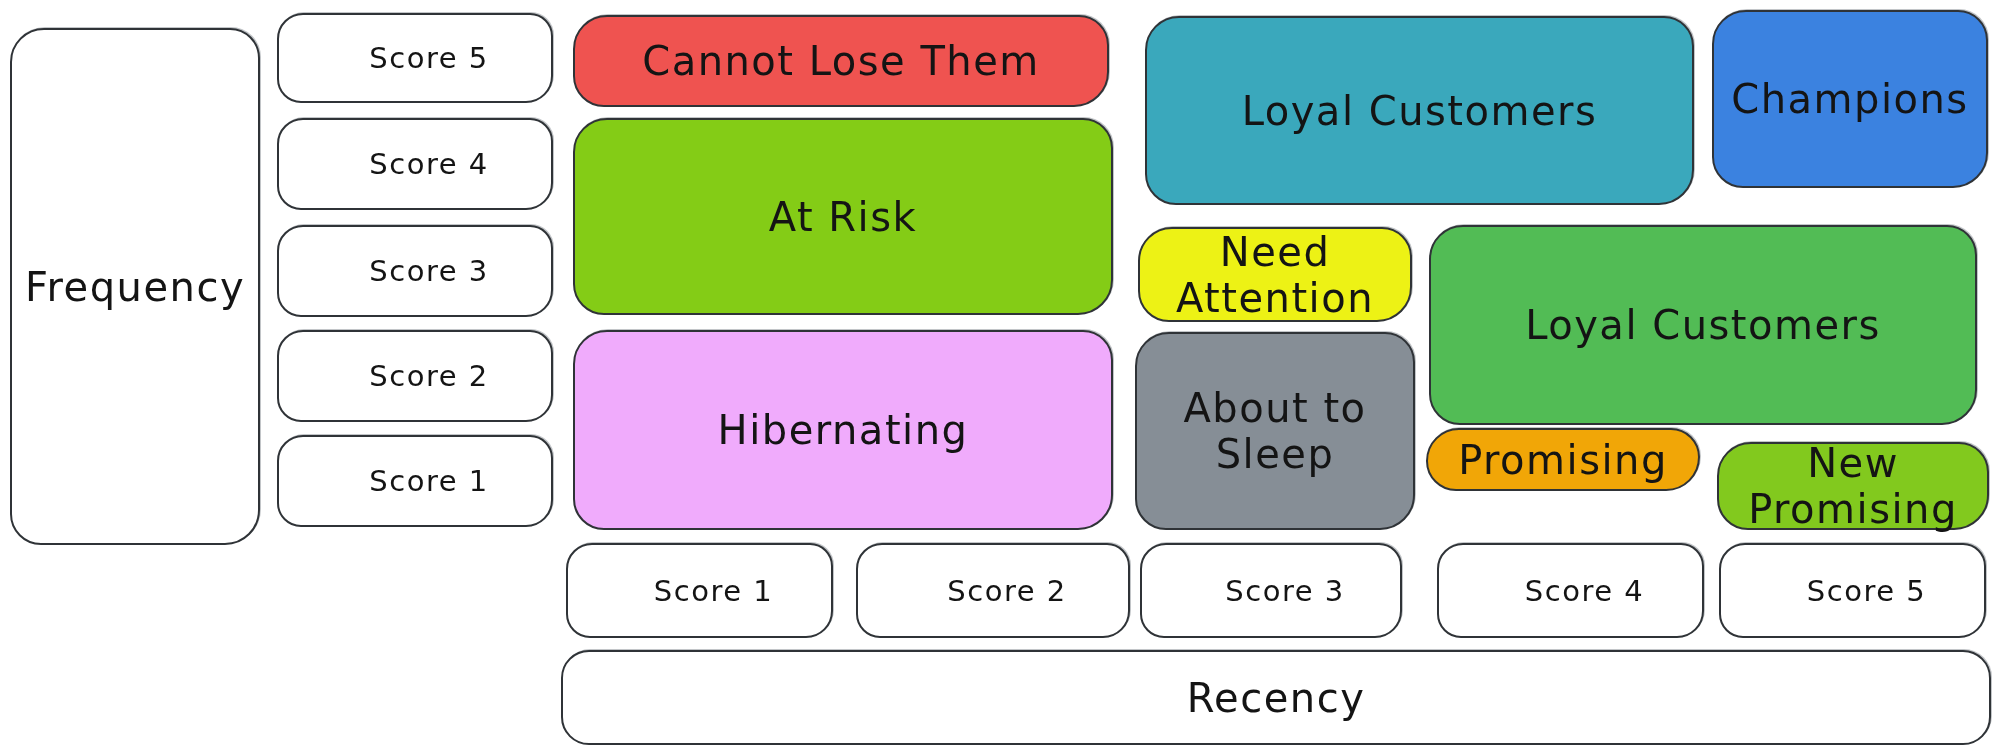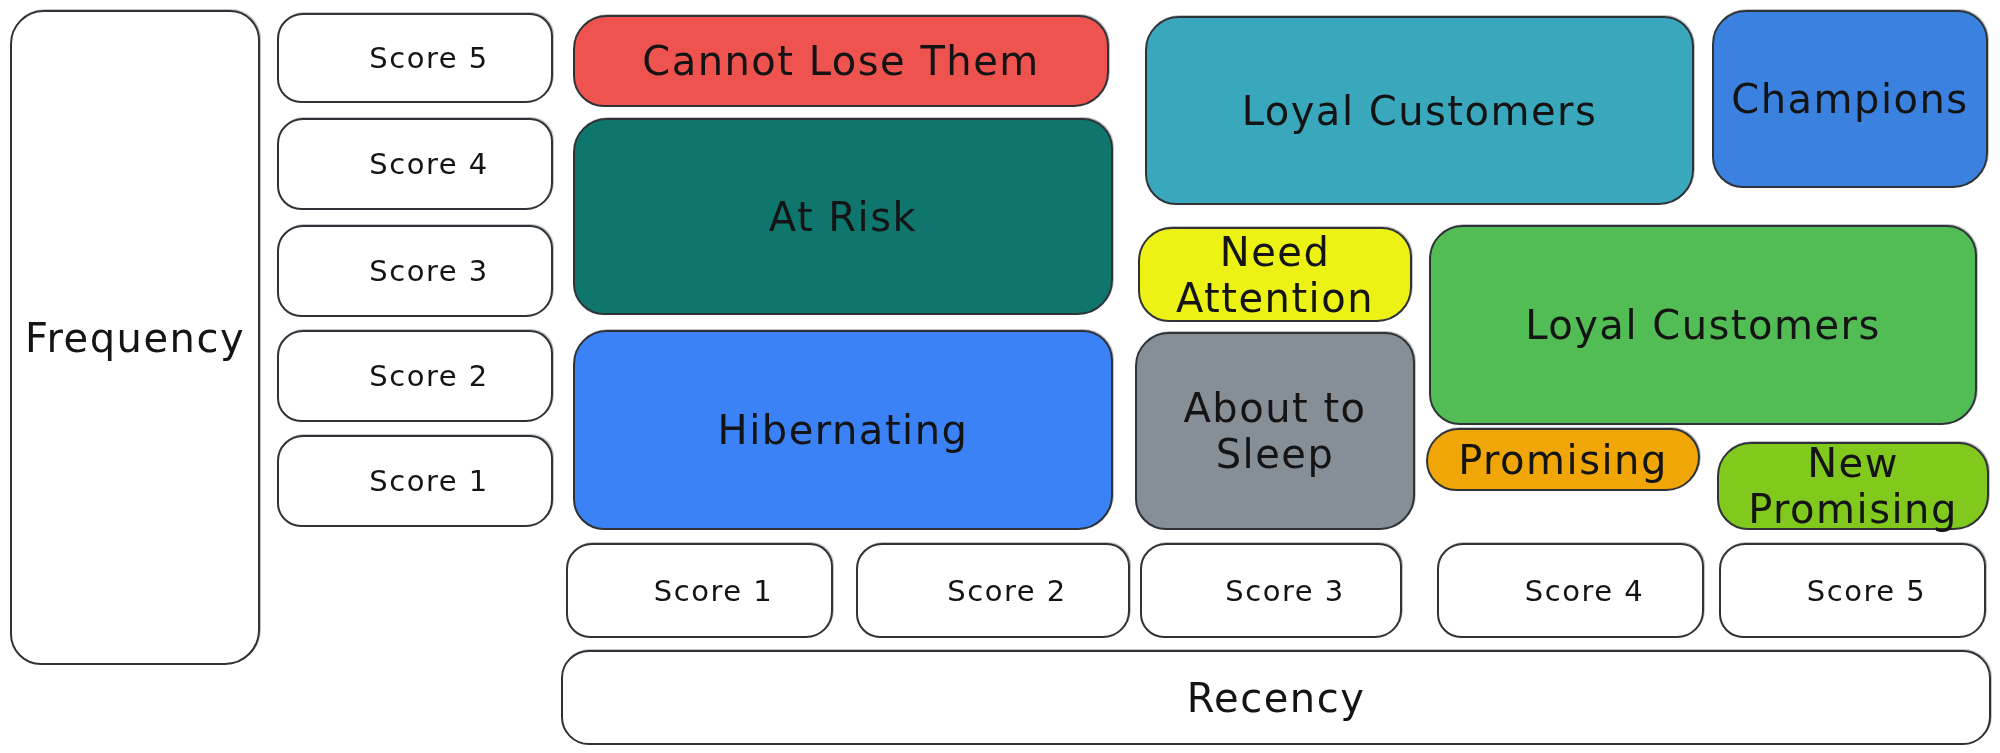--- a/index.html
+++ b/index.html
@@ -27,21 +27,21 @@
     font-size: 40px;
     letter-spacing: 1.5px;
     text-align: center;
     background: #ffffff;
     box-shadow: 1px -1px 0 0 rgba(120,126,132,0.45);
   }
   .box span { padding: 0 12px; }
   .small { border-radius: 26px 23px 27px 24px; font-size: 29px; padding-left: 28px; }
 
   
-  .freq-label   { left: 10px;  top: 10px;  width: 250px; height: 655px; }
+  .freq-label   { left: 10px;  top: 28px;  width: 250px; height: 517px; }
   .fs5 { left: 277px; top: 13px;  width: 276px; height: 90px; }
   .fs4 { left: 277px; top: 118px; width: 276px; height: 92px; }
   .fs3 { left: 277px; top: 225px; width: 276px; height: 92px; }
   .fs2 { left: 277px; top: 330px; width: 276px; height: 92px; }
   .fs1 { left: 277px; top: 435px; width: 276px; height: 92px; }
 
   
   .seg-cannot-lose   { left: 573px;  top: 15px;  width: 536px; height: 92px; }
   .seg-at-risk       { left: 573px;  top: 118px; width: 540px; height: 197px; }
   .seg-hibernating   { left: 573px;  top: 330px; width: 540px; height: 200px; }
@@ -81,24 +81,24 @@
   <div class="box small fs2">
     <span>Score 2</span>
   </div>
   <div class="box small fs1">
     <span>Score 1</span>
   </div>
 
   <div class="box seg-cannot-lose" style="background: rgb(239, 83, 80);">
     <span>Cannot Lose Them</span>
   </div>
-  <div class="box seg-at-risk" style="background: #0f766e;">
+  <div class="box seg-at-risk" style="background: #84cc16;">
     <span>At Risk</span>
   </div>
-  <div class="box seg-hibernating" style="background: #3b82f6; text-align: right;">
+  <div class="box seg-hibernating" style="background: #f0abfc; text-align: right;">
     <span>Hibernating</span>
   </div>
   <div class="box seg-loyal-teal" style="background: rgb(58, 168, 188);">
     <span>Loyal Customers</span>
   </div>
   <div class="box seg-champions" style="background: rgb(59, 130, 224); text-align: right;">
     <span>Champions</span>
   </div>
   <div class="box seg-need-attention" style="background: rgb(237, 242, 21);">
     <span>Need Attention</span>

